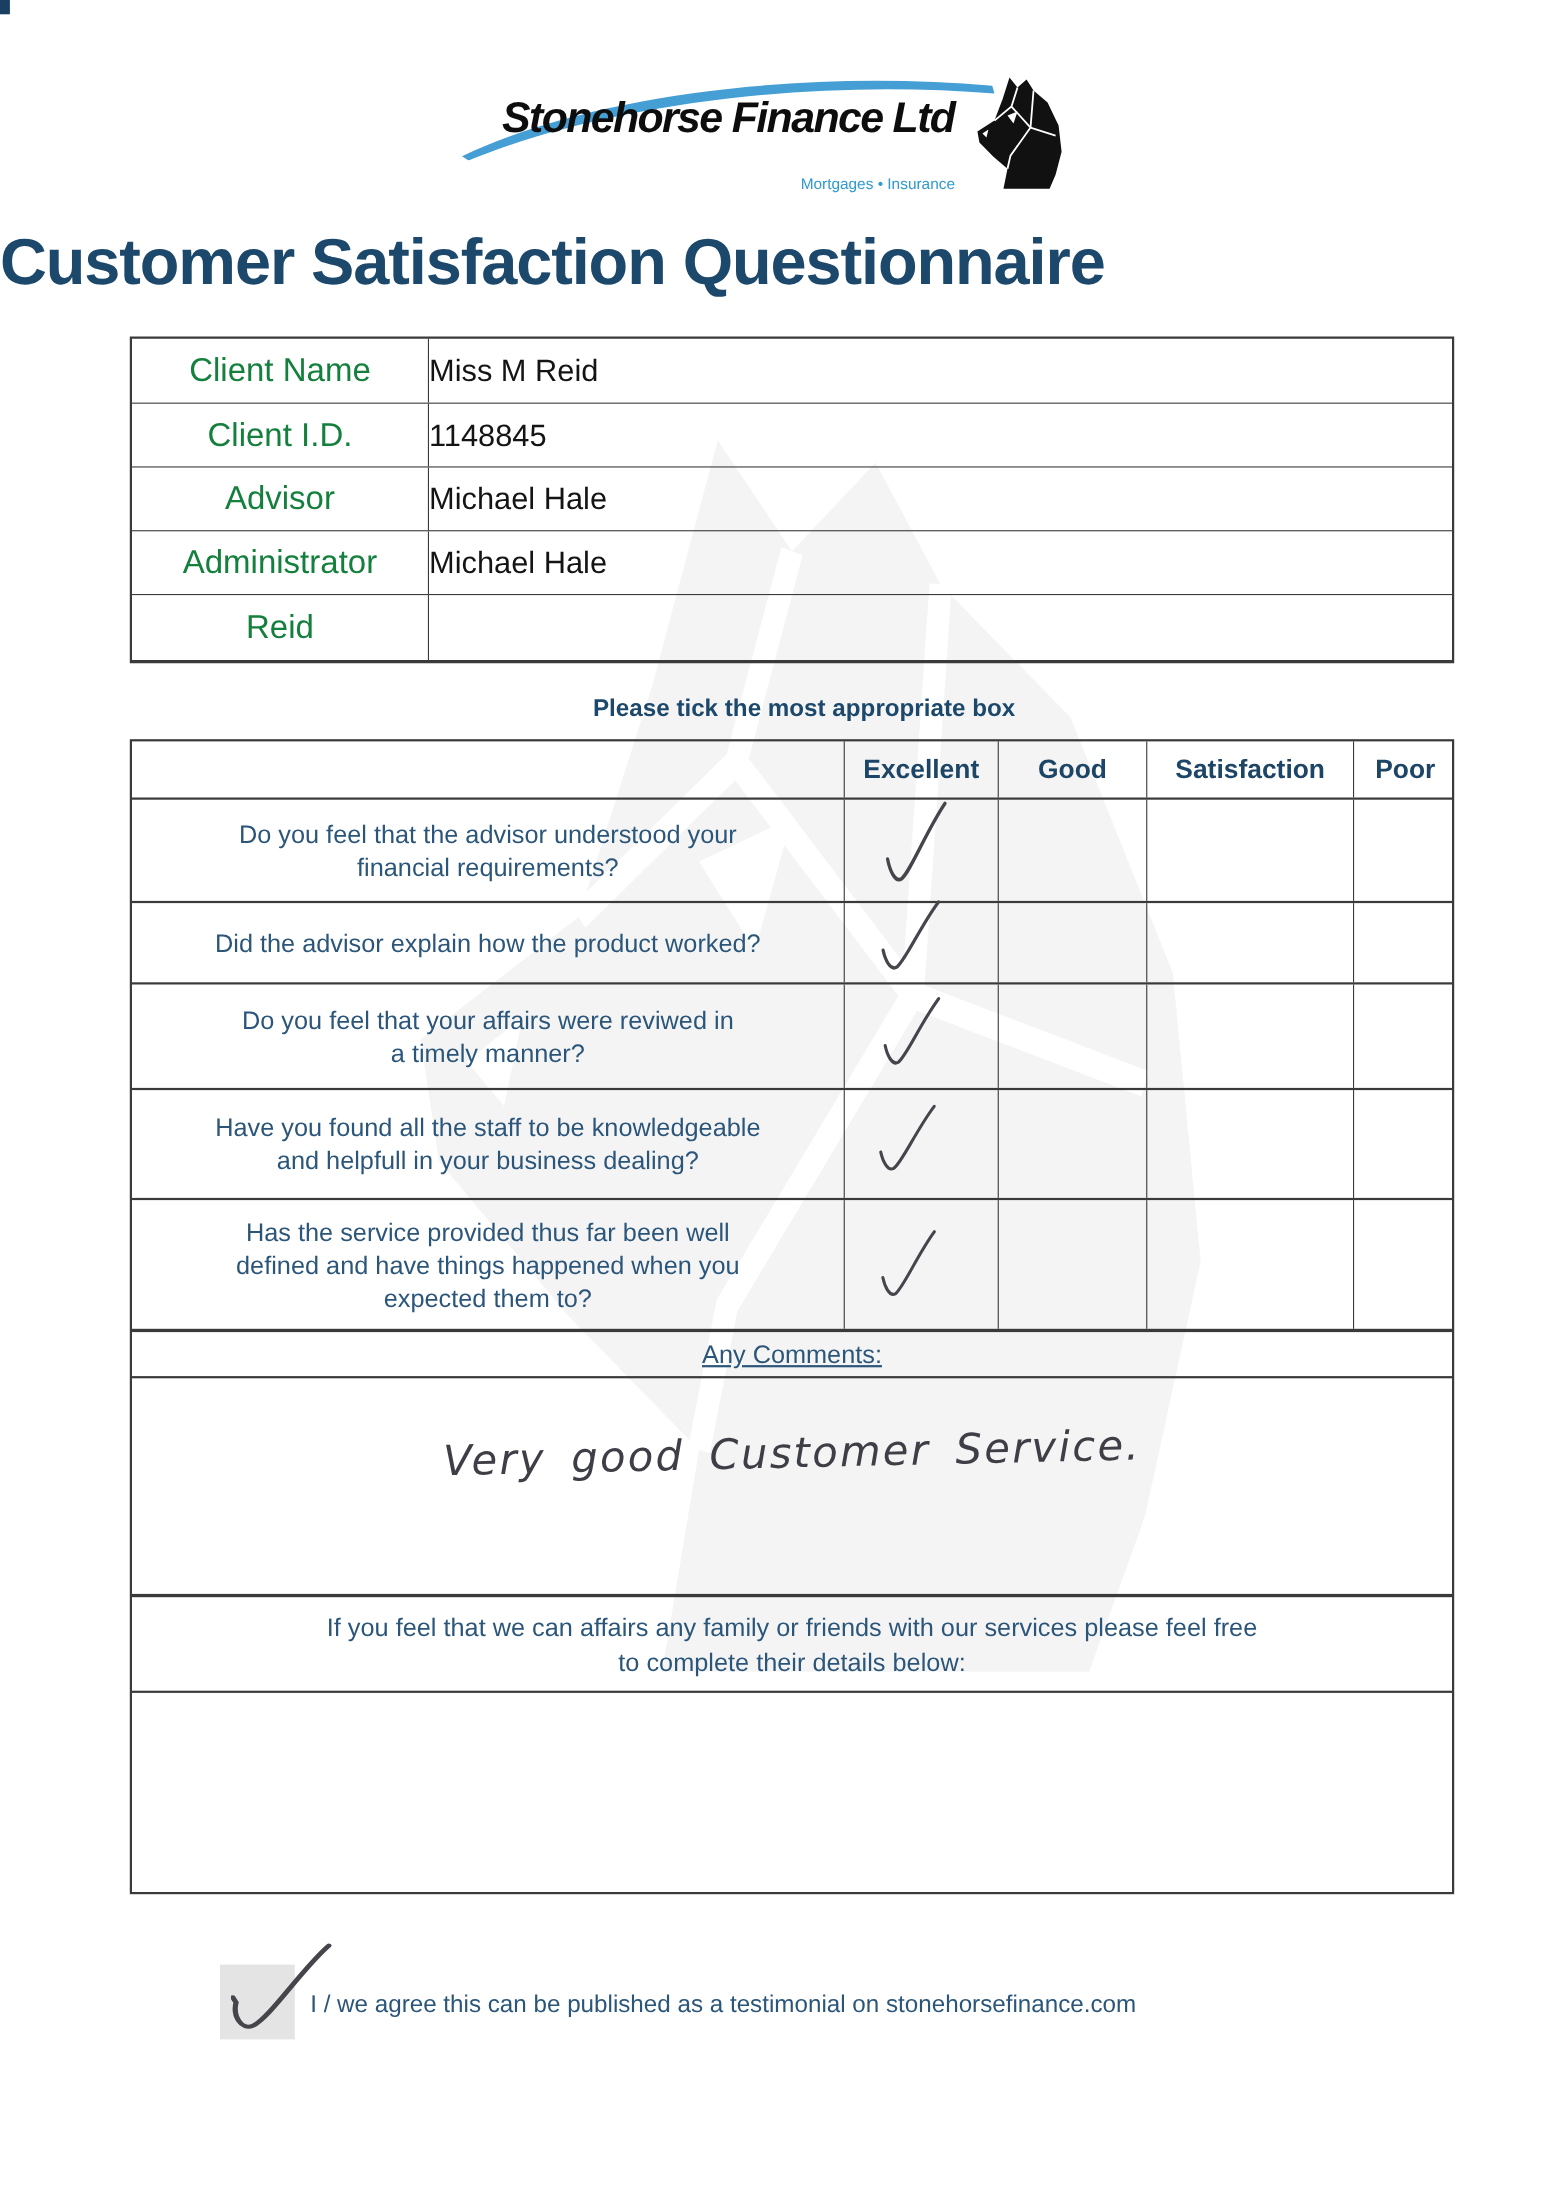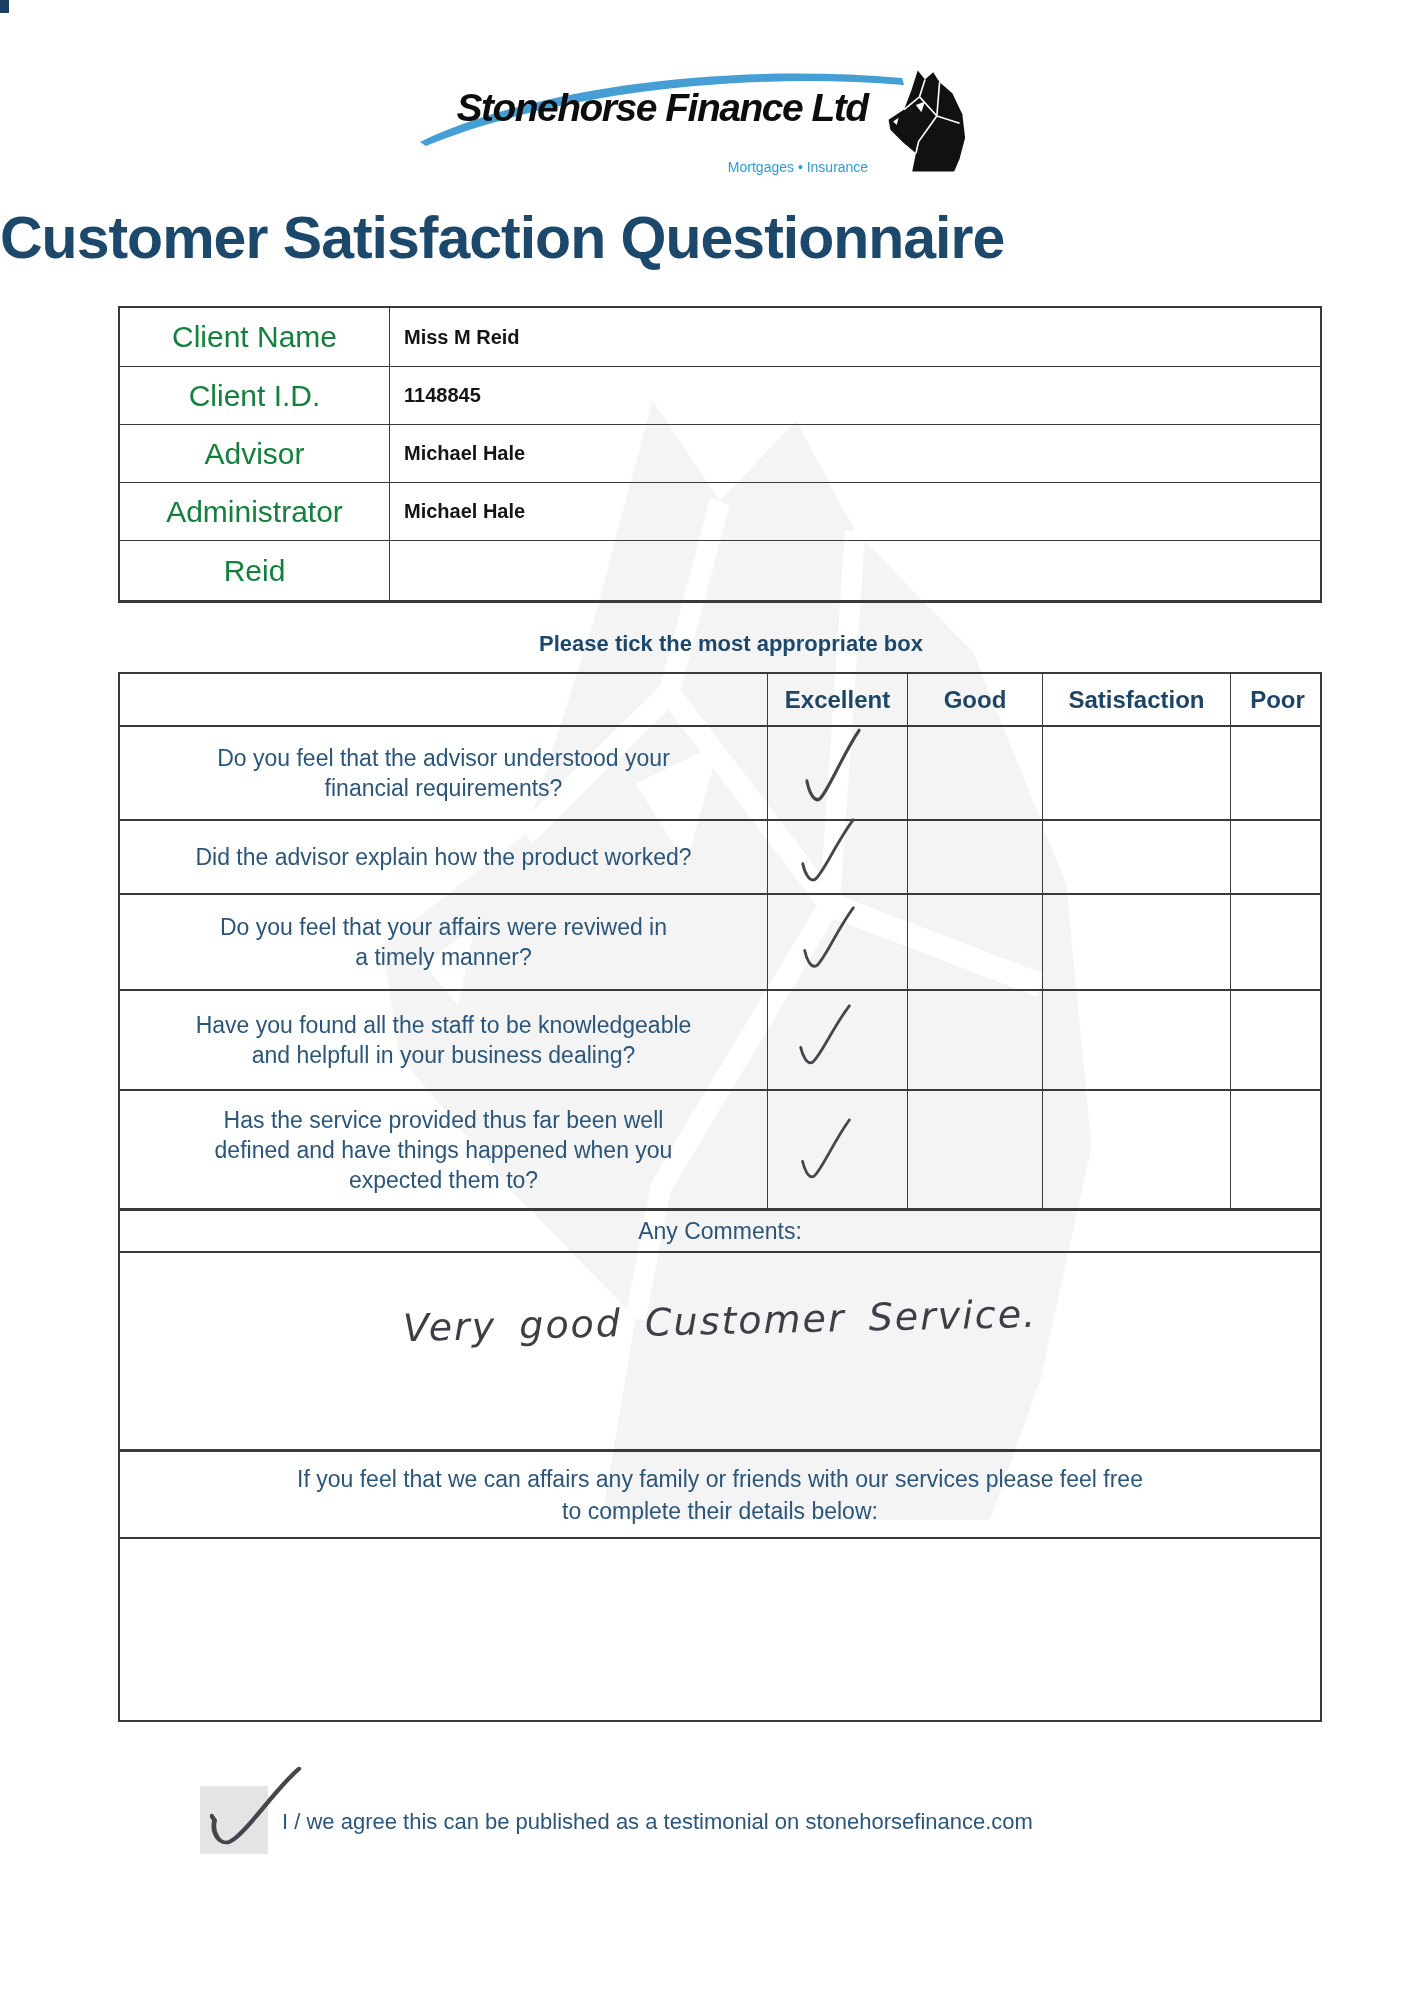--- a/index.html
+++ b/index.html
@@ -24,40 +24,40 @@
   .title{position:absolute;left:0;top:204px;width:100%;text-align:left;z-index:2;
         font-size:59px;font-weight:bold;letter-spacing:-1px;color:#1c486b;}
 
   
   .client-table{position:absolute;left:118px;top:306px;width:1204px;z-index:2;
         border:2px solid #3a3a3a;border-bottom-width:3px;background:transparent;}
   .c-row{display:grid;grid-template-columns:269px 1fr;height:58px;border-top:1.5px solid #3a3a3a;}
   .c-row.first{border-top:none;}
   .c-row.last{height:60px;}
   .c-label{display:flex;align-items:center;justify-content:center;font-size:30px;color:#15803d;}
-  .c-value{display:flex;align-items:center;border-left:1.5px solid #3a3a3a;padding-left:14px;
-        font-size:20px;font-weight:bold;color:#141414;}
+  .c-value{display:flex;align-items:center;border-left:1.5px solid #3a3a3a;
+        font-size:28px;font-weight:normal;color:#141414;}
 
   .instruction{position:absolute;left:0;top:631px;width:100%;text-align:center;z-index:2;
         font-size:22px;font-weight:bold;color:#1c486b;margin-left:24px;}
 
   
   .ratings{position:absolute;left:118px;top:672px;width:1204px;z-index:2;border:2px solid #3a3a3a;}
   .r-row{display:grid;grid-template-columns:647px 140px 135px 188px 94px;border-top:2px solid #3a3a3a;}
   .r-row.first{border-top:none;}
   .r-cell{position:relative;border-left:1.5px solid #3a3a3a;}
   .r-cell.qc{border-left:none;}
   .h-cell{display:flex;align-items:center;justify-content:center;
         font-size:24px;font-weight:bold;color:#1d4566;}
   .q-cell{display:flex;align-items:center;justify-content:center;text-align:center;
         font-size:23px;line-height:30px;color:#2b567a;white-space:pre-line;padding:0 26px;}
   .tick{position:absolute;}
   .merge{display:flex;align-items:center;justify-content:center;text-align:center;
         font-size:23px;color:#2b567a;}
-  .comments-label{height:43px;border-top:3px solid #3a3a3a;}
+  .comments-label{height:43px;border-top:3px solid #3a3a3a;text-decoration:underline;}
   .comments-box{height:198px;border-top:2px solid #3a3a3a;position:relative;}
   .handwriting{position:absolute;left:0;top:46px;width:100%;text-align:center;
         font-family:"DejaVu Sans",sans-serif;font-style:italic;font-size:38px;color:#3e3e46;
         letter-spacing:2px;word-spacing:9px;transform:rotate(-1.3deg);}
   .referral{height:88px;border-top:3px solid #3a3a3a;line-height:32px;white-space:pre-line;}
   .details-box{height:183px;border-top:2px solid #3a3a3a;}
 
   
   .testimonial-check{position:absolute;left:200px;top:1786px;width:68px;height:68px;
         background:#e4e4e4;z-index:2;}

